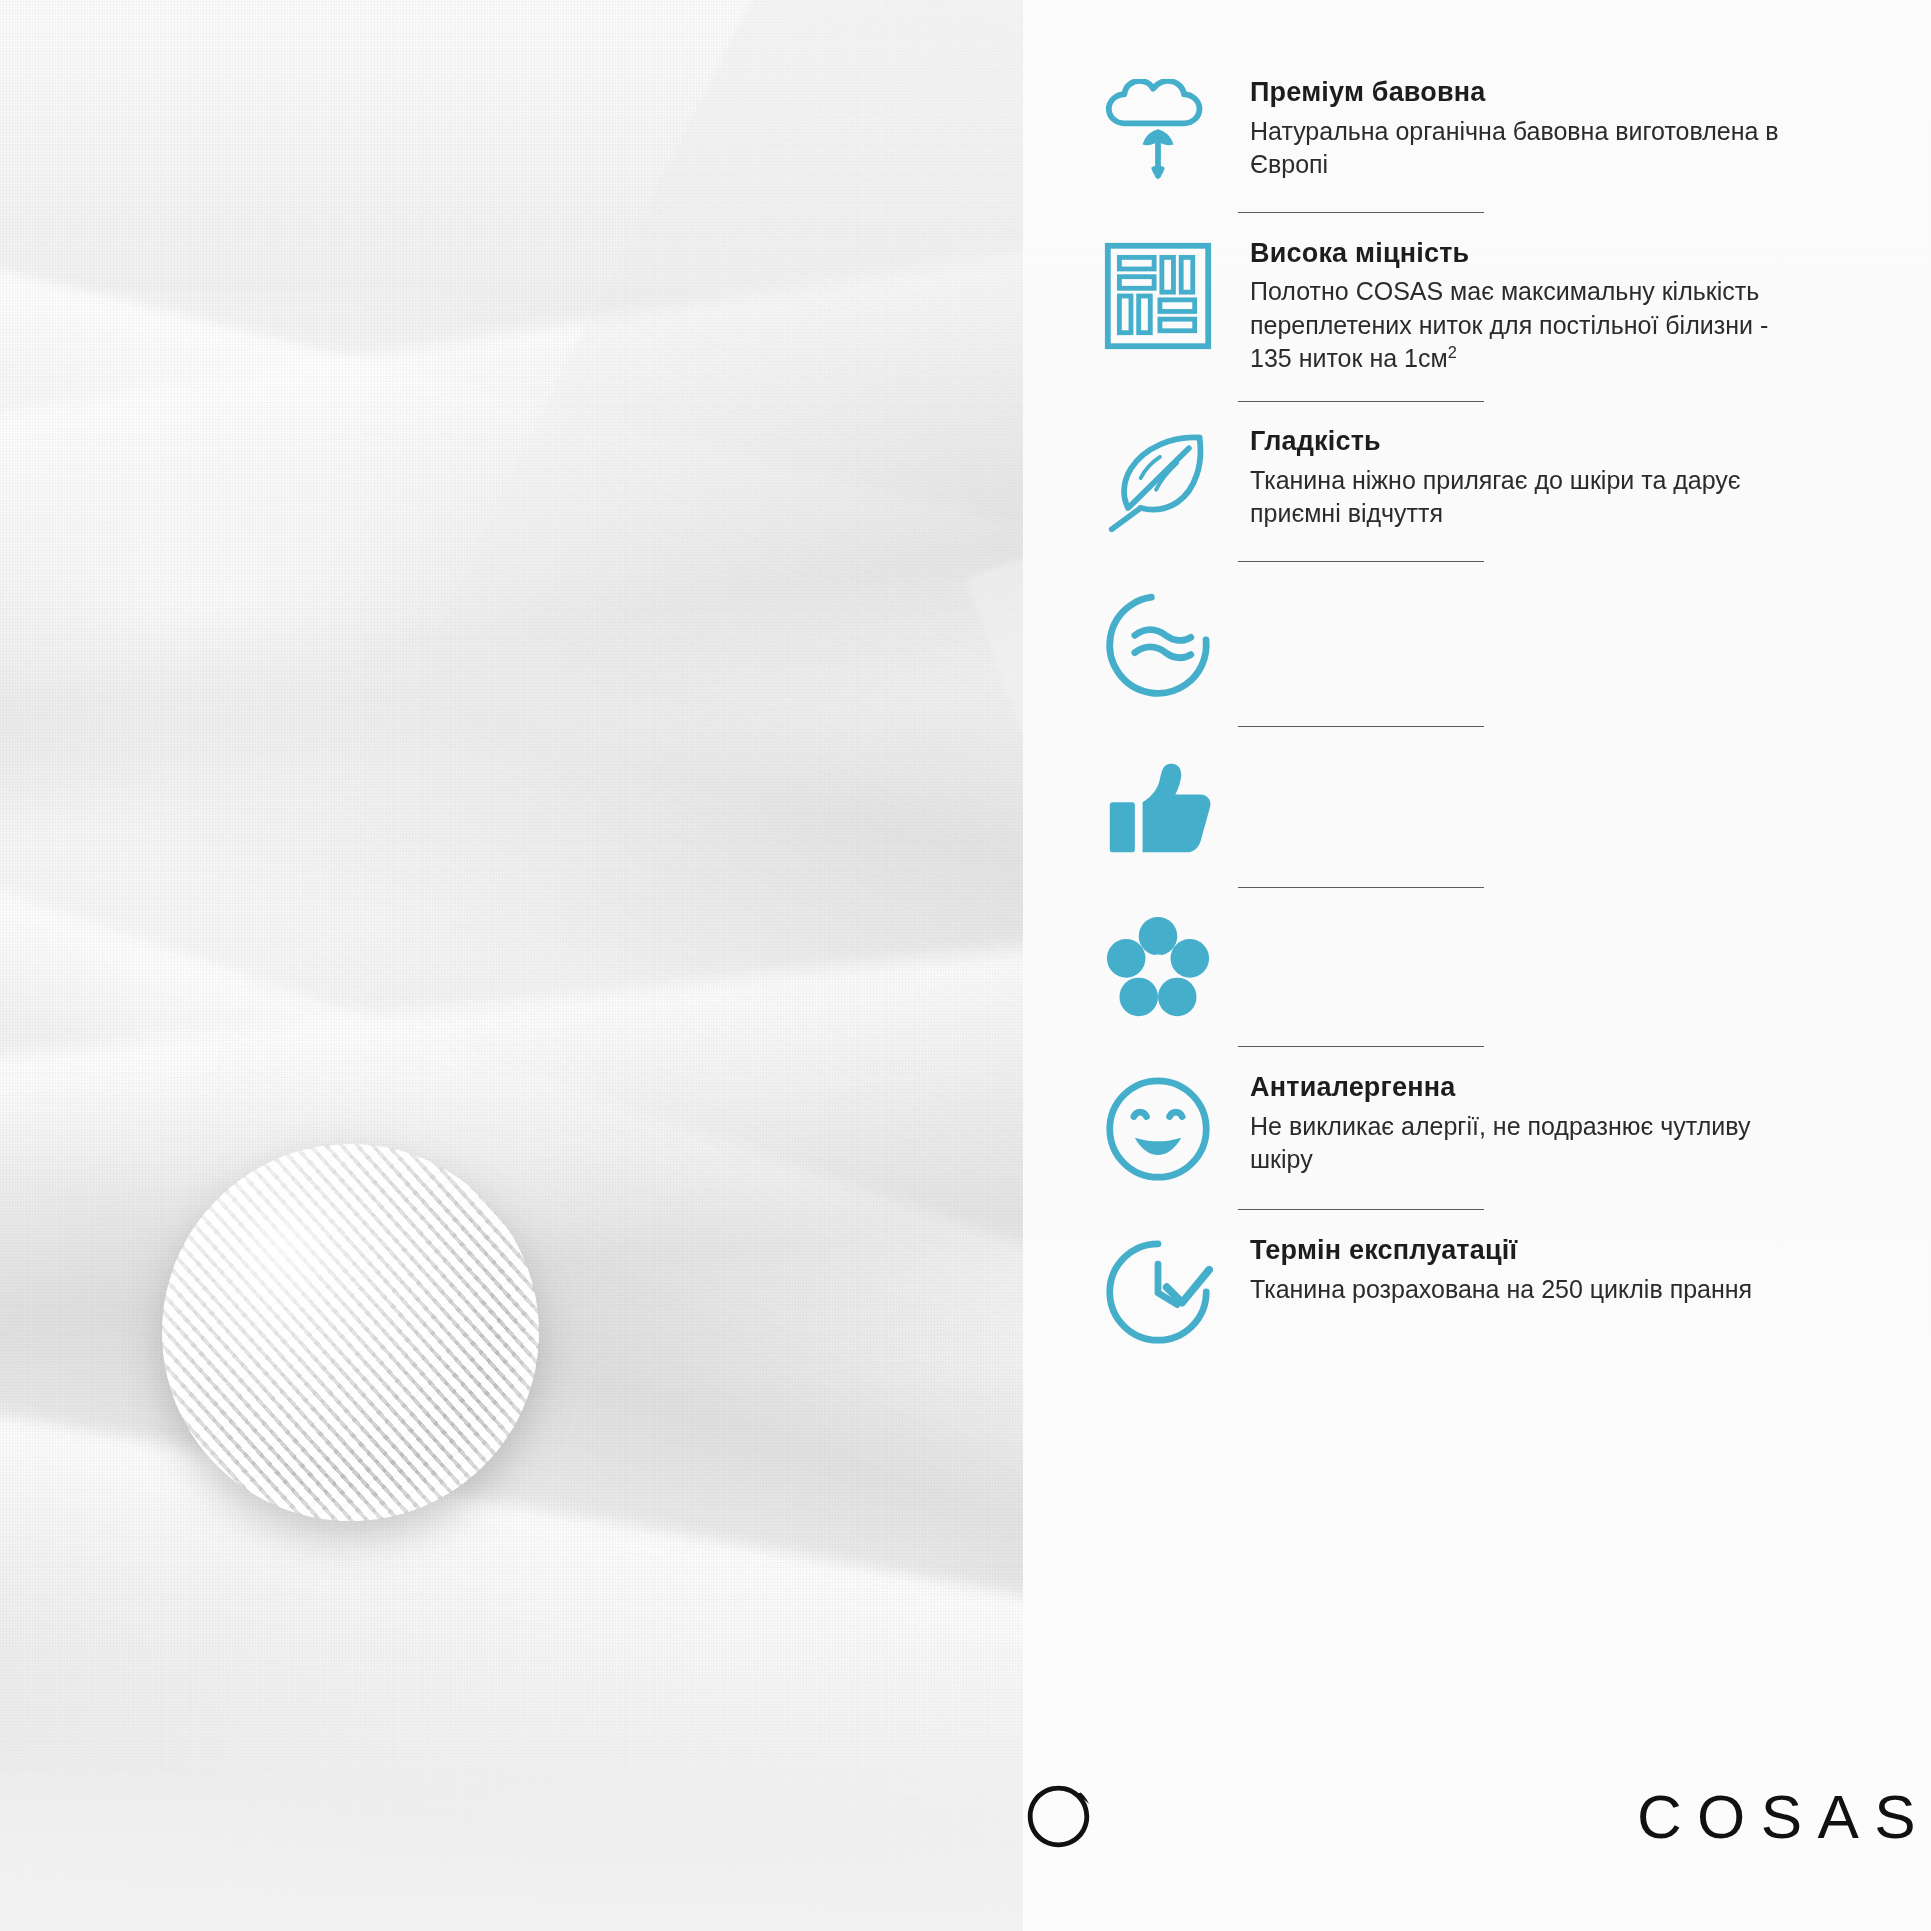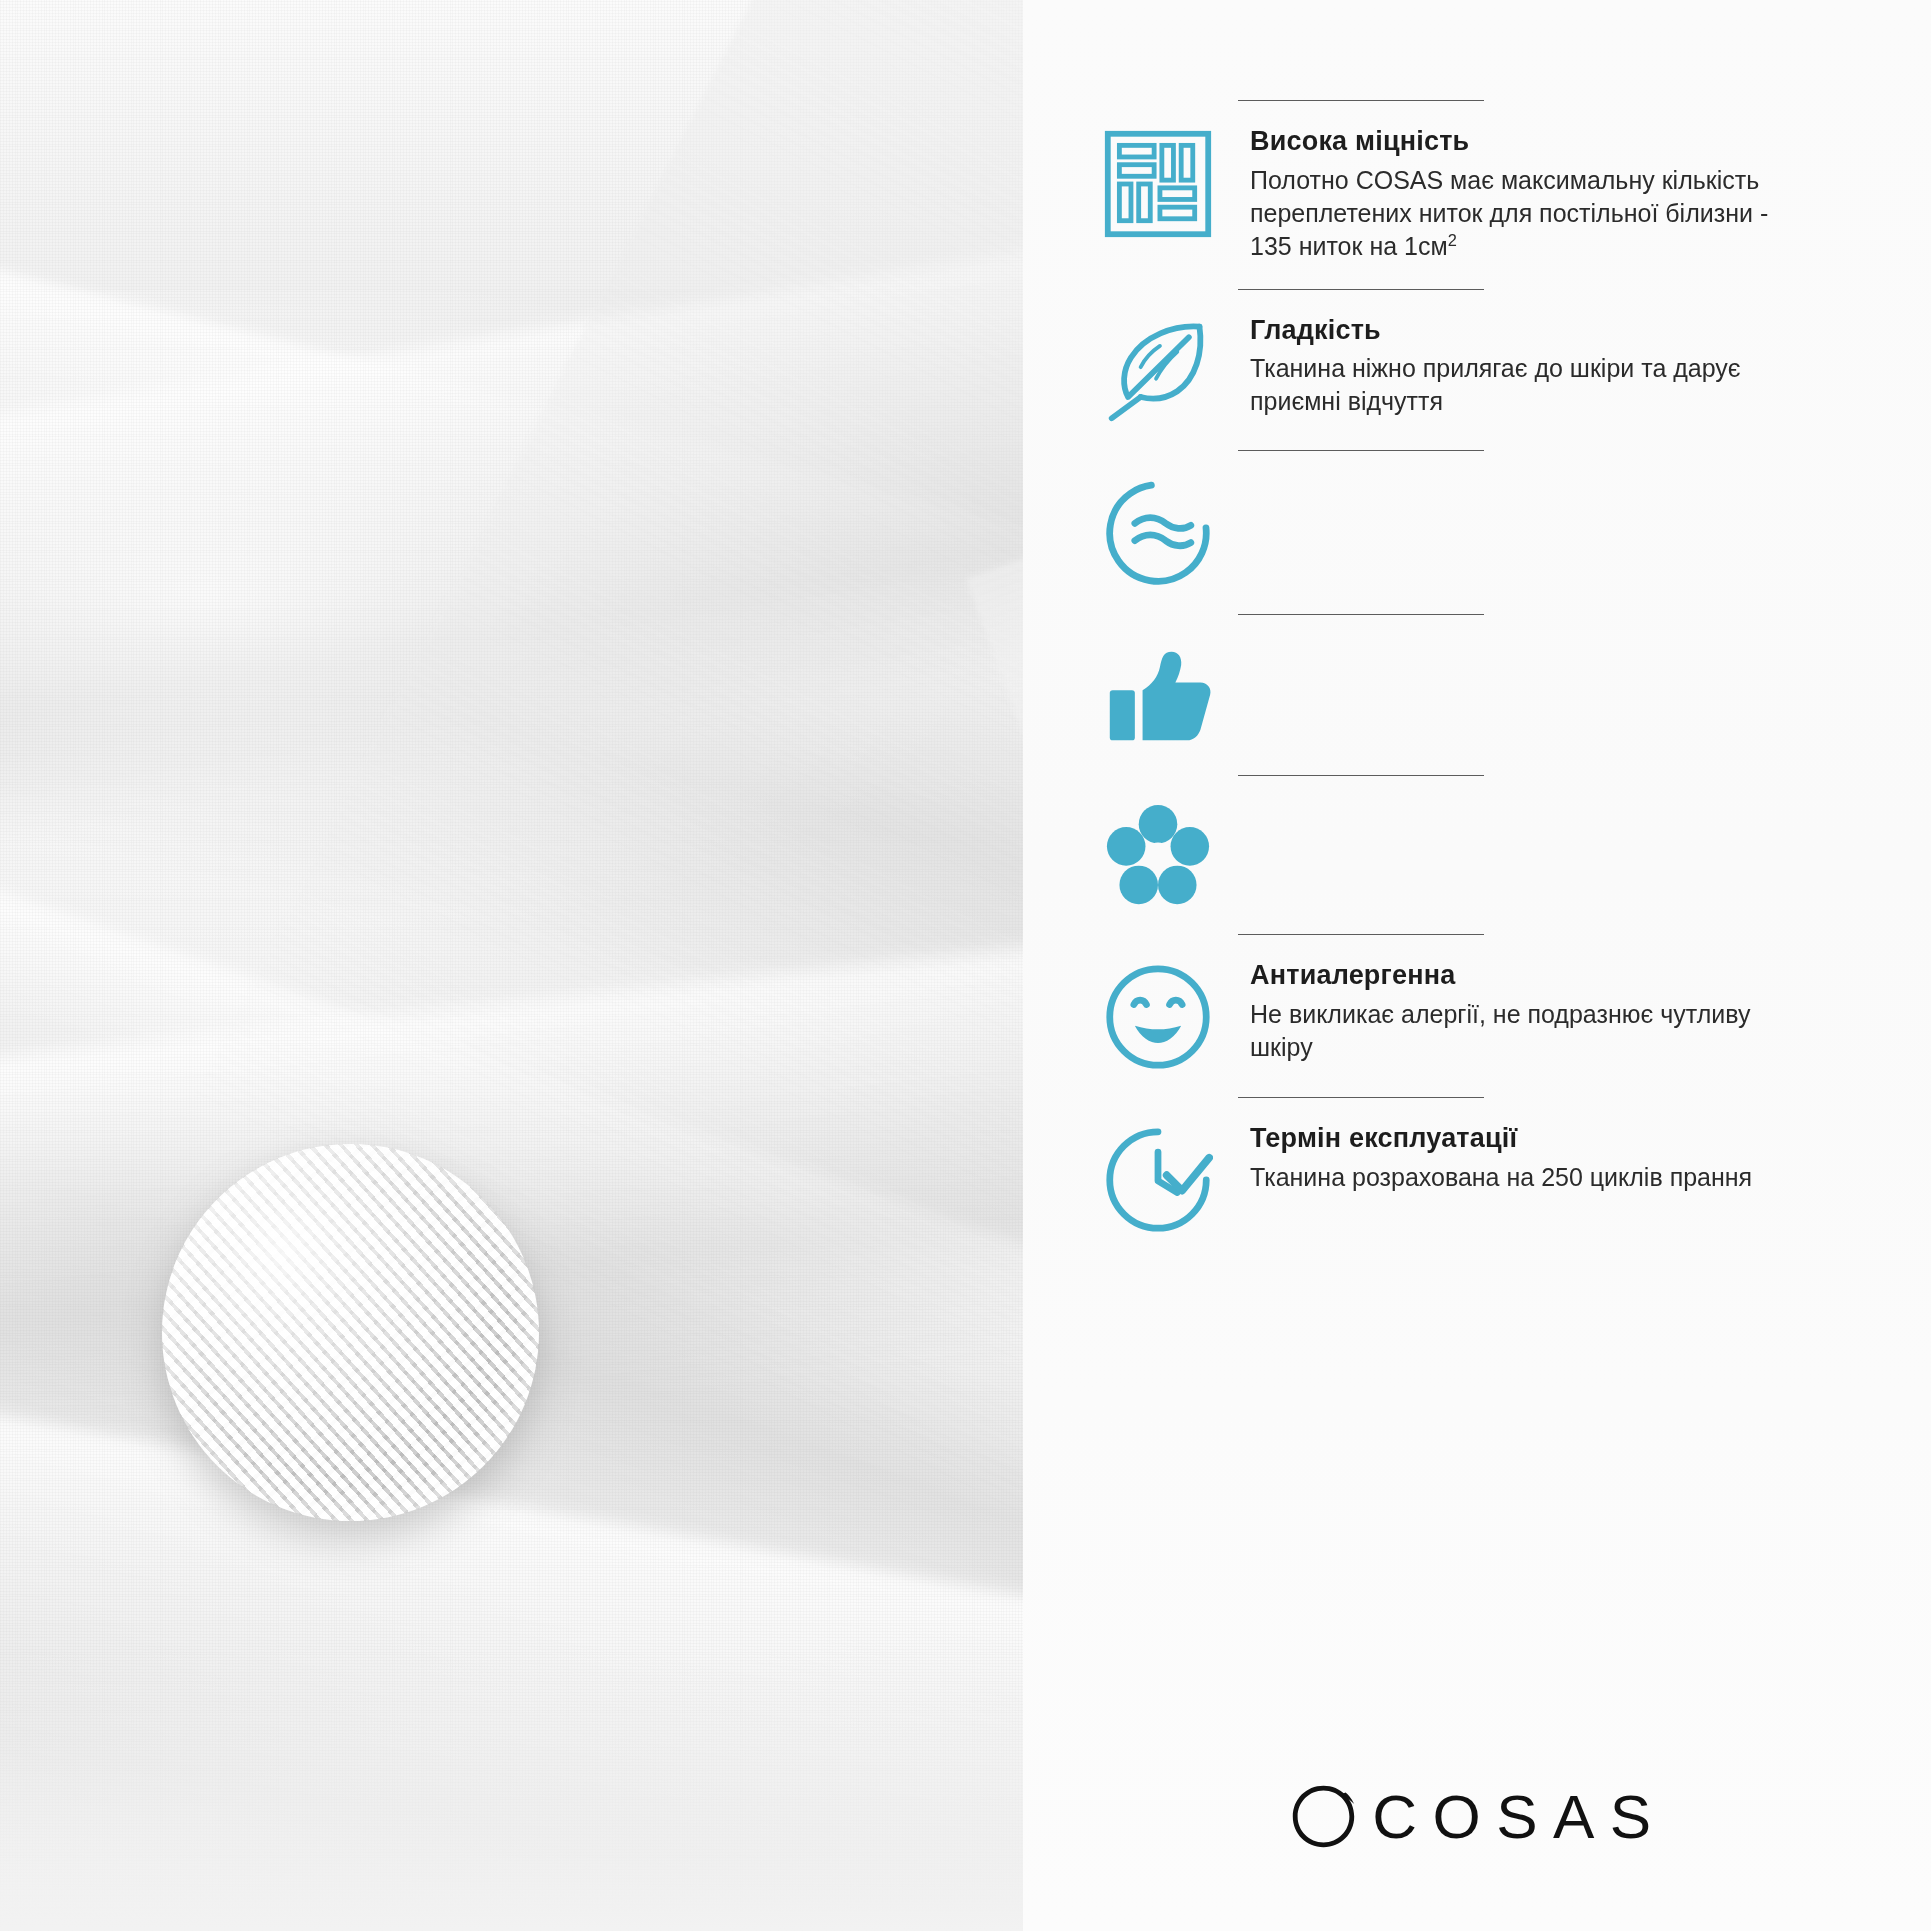--- a/index.html
+++ b/index.html
@@ -205,21 +205,21 @@
   }
 
   
   #brand {
     position: absolute;
     left: 1023px;
     top: 1781px;
     width: 908px;
     display: flex;
     align-items: center;
-    justify-content: center;
+    justify-content: space-between;
     gap: 8px;
   }
   #brand-mark {
     display: block;
   }
   #brand-word {
     font-size: 62px;
     letter-spacing: 15.4px;
     color: #111111;
     font-family: "Liberation Sans", sans-serif;
@@ -245,20 +245,35 @@
     <div id="weave"></div>
     <div class="shade-c"></div>
     <div id="zoom-circle"></div>
   </div>
 
   <div id="sheen"></div>
   <div id="sheen2"></div>
 
   <div id="features">
 
+    <div class="feature">
+      <div class="feature-icon">
+        <svg class="ic" width="114" height="108" viewBox="0 0 118 112" fill="none" xmlns="http://www.w3.org/2000/svg">
+          <path d="M24 46c-9 0-16-7-16-15s7-15 16-15c1-9 8-14 16-14 6 0 11 3 14 8 4-5 9-8 15-8 9 0 16 6 17 14 9 0 16 7 16 15s-7 15-16 15H24z" stroke="#45AECB" stroke-width="6" stroke-linejoin="round"></path>
+          <path d="M59 52c8 2 14 8 16 16-8 2-16-1-20-8" fill="#45AECB"></path>
+          <path d="M59 52c-8 2-14 8-16 16 8 2 16-1 20-8" fill="#45AECB"></path>
+          <path d="M59 62v38" stroke="#45AECB" stroke-width="6" stroke-linecap="round"></path>
+          <path d="M52 92c2 8 7 12 7 12s5-4 7-12c-4-3-10-3-14 0z" fill="#45AECB"></path>
+        </svg>
+      </div>
+      <div class="feature-text">
+        <p class="feature-title">Преміум бавовна</p>
+        <p class="feature-desc">Натуральна органічна бавовна виготовлена в Європі</p>
+      </div>
+    </div>
 
     <div class="divider"></div>
 
     <div class="feature">
       <div class="feature-icon">
         <svg class="ic" width="112" height="112" viewBox="0 0 116 116" xmlns="http://www.w3.org/2000/svg">
           <rect x="6" y="6" width="104" height="104" fill="none" stroke="#45AECB" stroke-width="6"></rect>
           <g stroke="#45AECB" stroke-width="5" fill="none">
             <rect x="18" y="18" width="36" height="12"></rect>
             <rect x="62" y="18" width="12" height="36"></rect>

